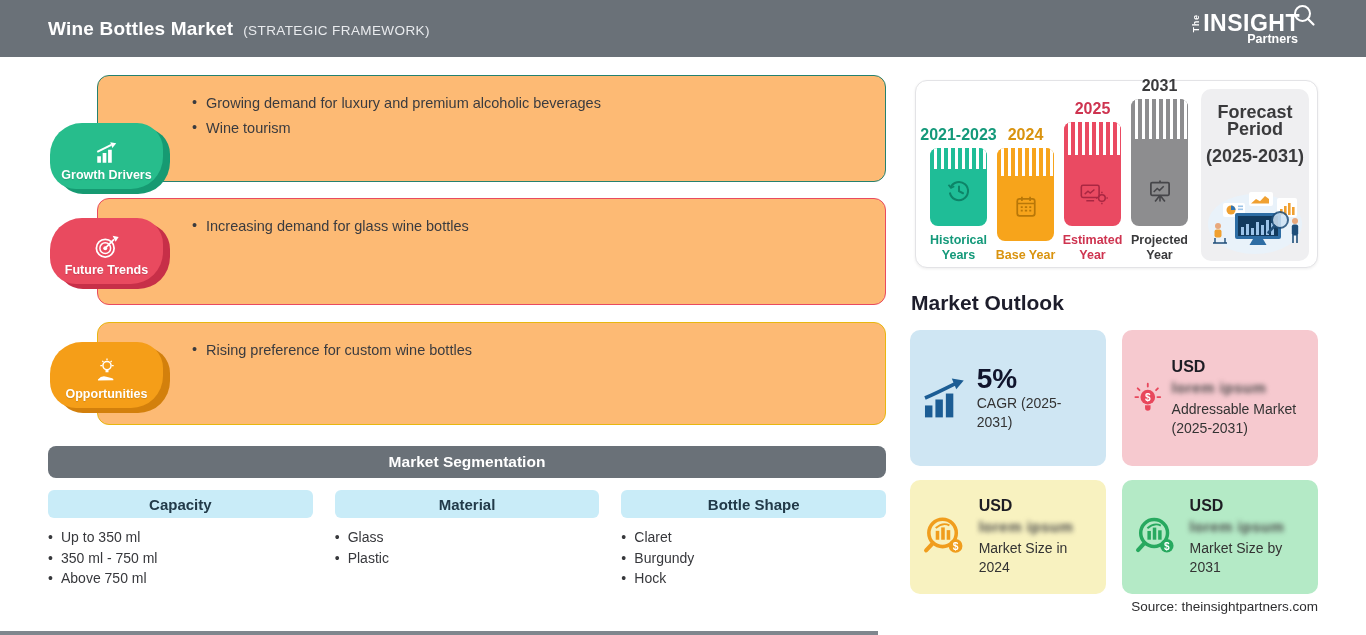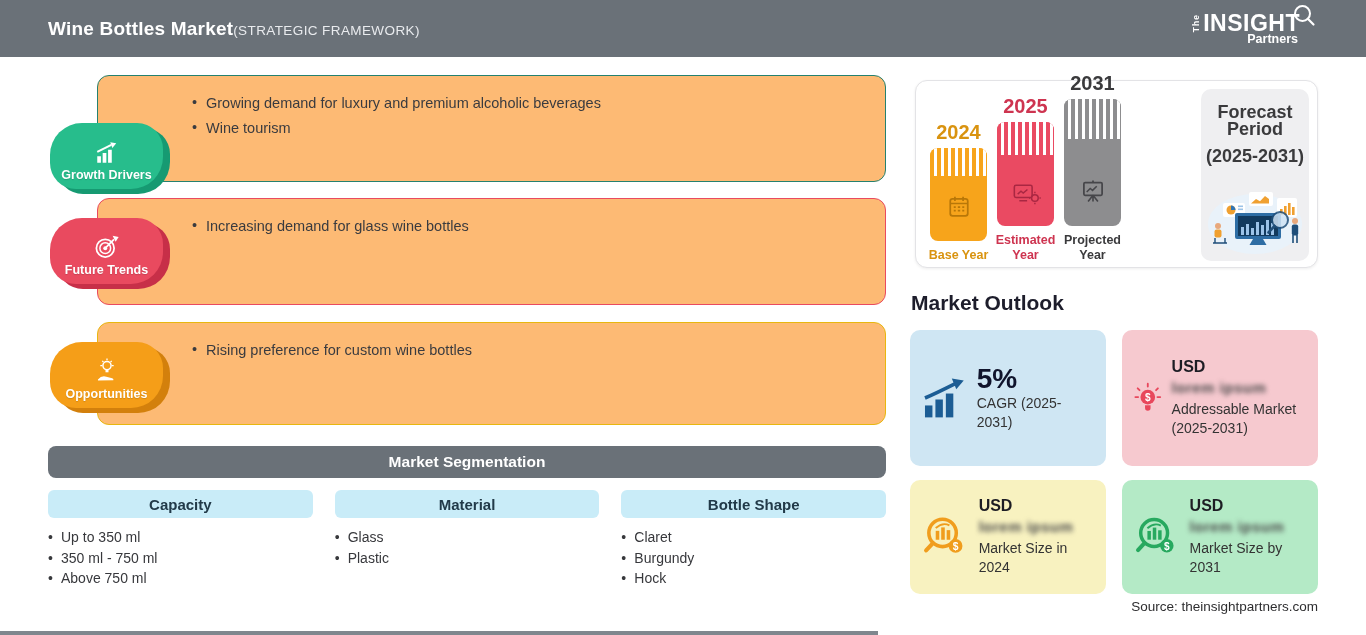--- a/index.html
+++ b/index.html
@@ -8,21 +8,21 @@
     position:relative; overflow:hidden; background:#ffffff;
     font-family:"Liberation Sans", sans-serif; color:#333;
   }
 
   
   .header {
     position:absolute; top:0; left:0; width:1366px; height:57px;
     background:#6a7178; display:flex; align-items:center;
     justify-content:space-between; padding:0 52px 0 48px;
   }
-  .title-wrap { display:flex; align-items:baseline; }
+  .title-wrap { display:flex; align-items:baseline; gap:10px; }
   .title { color:#fff; font-size:19px; font-weight:bold; letter-spacing:.2px; }
   .subtitle { color:#e9ebee; font-size:13.5px; letter-spacing:.4px; }
   .logo { position:relative; color:#fff; padding-right:14px; }
   .logo-row { display:flex; align-items:center; }
   .logo-the { writing-mode:vertical-rl; transform:rotate(180deg); font-size:8.5px; font-weight:bold; letter-spacing:1px; margin-right:2px; }
   .logo-insight { font-size:23px; font-weight:bold; letter-spacing:.5px; line-height:1; }
   .logo-glass { position:absolute; right:-2px; top:-9px; }
   .logo-partners { display:block; text-align:right; font-size:12.5px; font-weight:bold; margin-top:-3px; padding-right:2px; }
 
   
@@ -70,21 +70,21 @@
   .seg-list li::before { content:"•"; position:absolute; left:0; color:#37383c; }
 
   
   .timeline-card {
     position:absolute; left:915px; top:80px; width:403px; height:188px;
     background:#fff; border:1px solid #e3e3e6; border-radius:12px;
     box-shadow:0 1px 3px rgba(0,0,0,.07);
   }
   .tl-bars { position:absolute; left:14px; bottom:4px; display:flex; gap:10px; align-items:flex-end; }
   .tl-col { width:57px; display:flex; flex-direction:column; align-items:center; }
-  .tl-year { font-size:20px; font-weight:bold; margin-bottom:4px; white-space:nowrap; }
+  .tl-year { font-size:16px; font-weight:bold; margin-bottom:4px; white-space:nowrap; }
   .tl-bar { width:57px; border-radius:8px; position:relative; overflow:hidden;
             display:flex; align-items:flex-end; justify-content:center; }
   .tl-stripes { position:absolute; top:0; left:0; right:0; }
   .tl-bar svg { margin-bottom:20px; position:relative; }
   .tl-caption { width:68px; margin:7px -6px 0; text-align:center; font-size:12.5px; font-weight:bold; line-height:15px; }
 
   .bar-teal   { background:#1fbd97; height:78px; }
   .bar-orange { background:#f7a41b; height:93px; }
   .bar-red    { background:#ea4a62; height:104px; }
   .bar-gray   { background:#8d8d8f; height:127px; }
@@ -223,20 +223,32 @@
         <li>Burgundy</li>
         <li>Hock</li>
       </ul>
     </div>
   </div>
 </div>
 
 <div class="timeline-card">
   <div class="tl-bars">
 
+    <div class="tl-col">
+      <div class="tl-year c-teal">2021-2023</div>
+      <div class="tl-bar bar-teal">
+        <div class="tl-stripes st-teal"></div>
+        <svg width="30" height="30" viewBox="0 0 24 24">
+          <path d="M5.2 9.2 A7.3 7.3 0 1 1 4.7 13.2" fill="none" stroke="#0d8468" stroke-width="1.6"></path>
+          <path d="M3.6 7 L5.6 9.6 L8.2 8.2" fill="none" stroke="#0d8468" stroke-width="1.4"></path>
+          <path d="M12 8.3 V12.2 L15.2 13.8" fill="none" stroke="#0d8468" stroke-width="1.6" stroke-linecap="round"></path>
+        </svg>
+      </div>
+      <div class="tl-caption c-teal">Historical Years</div>
+    </div>
 
     <div class="tl-col">
       <div class="tl-year c-orange">2024</div>
       <div class="tl-bar bar-orange">
         <div class="tl-stripes st-orange"></div>
         <svg width="28" height="28" viewBox="0 0 24 24">
           <rect x="4.5" y="5" width="15" height="14.5" rx="2" fill="none" stroke="#b87708" stroke-width="1.5"></rect>
           <path d="M4.5 9 H19.5" stroke="#b87708" stroke-width="1.3"></path>
           <path d="M8.5 3.2 V6.8 M15.5 3.2 V6.8" stroke="#b87708" stroke-width="1.5"></path>
           <path d="M7.5 12 H9.2 M11 12 H13 M14.8 12 H16.5 M7.5 15 H9.2 M11 15 H13 M14.8 15 H16.5" stroke="#b87708" stroke-width="1.5"></path>

